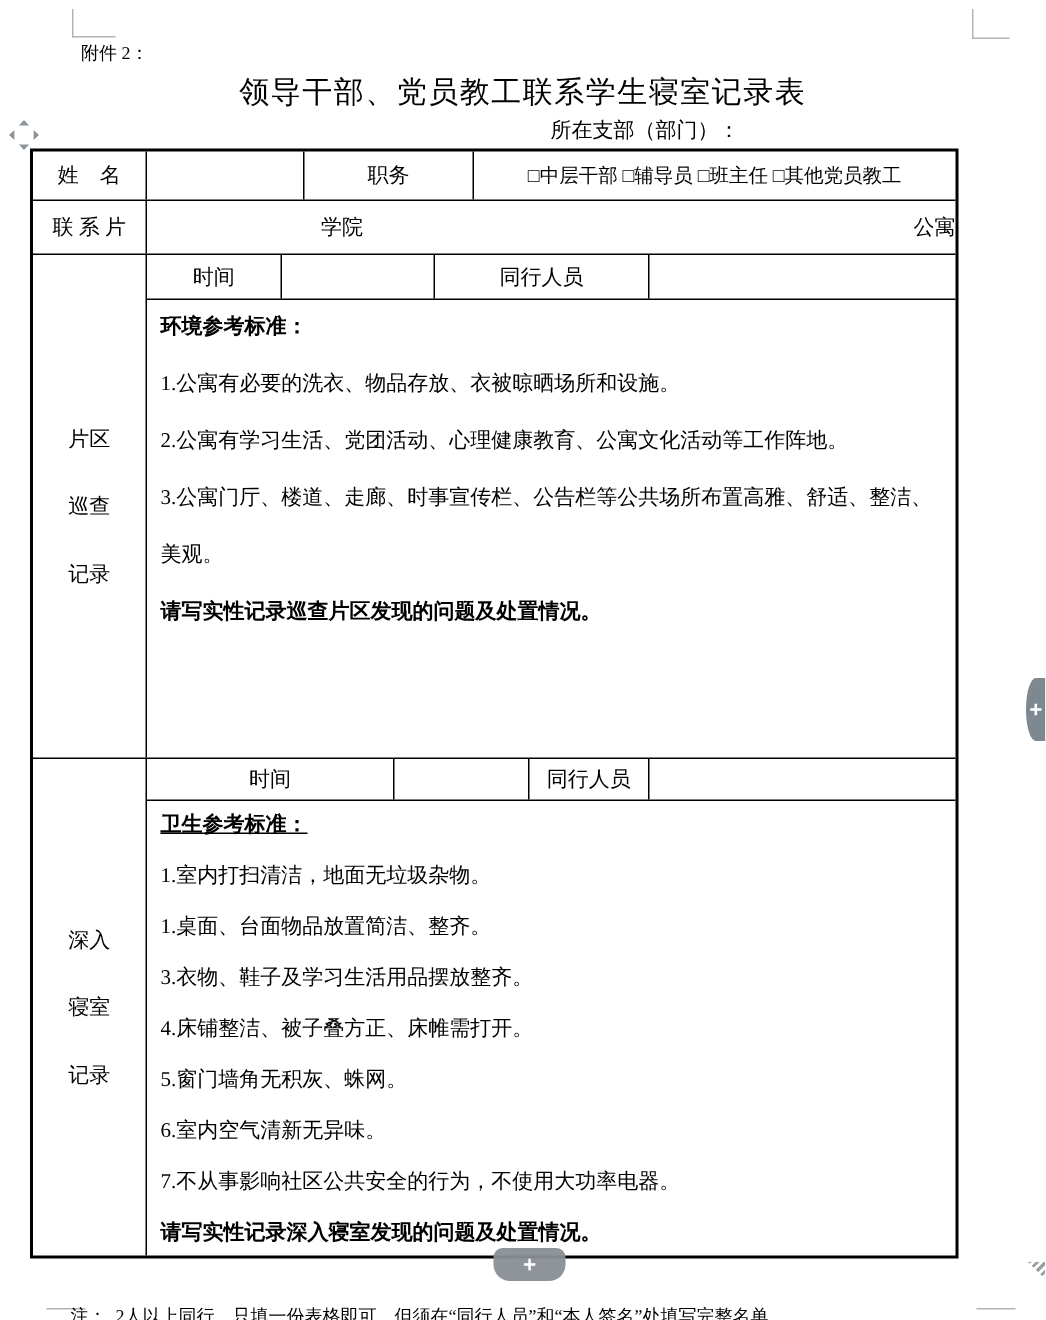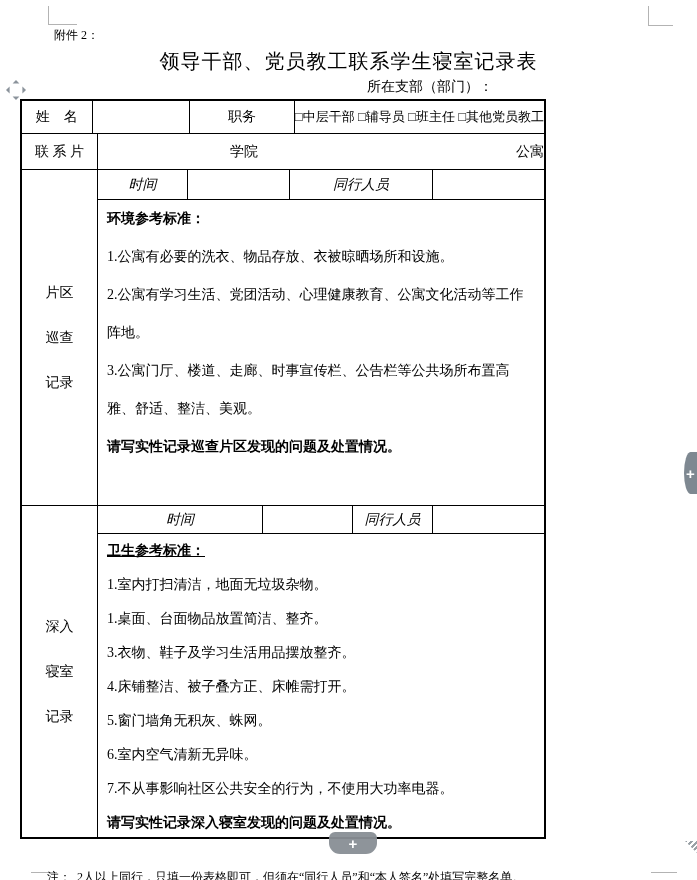--- a/index.html
+++ b/index.html
@@ -10,43 +10,43 @@
   
   .attach{position:absolute;left:54px;top:27px;font-size:12px;}
   .title{position:absolute;left:0;right:0;top:48px;text-align:center;font-size:20px;
          font-family:Liberation Serif, serif;letter-spacing:1px;}
   .branch{position:absolute;left:367px;top:78px;font-size:14px;}
 
   
   .mark{position:absolute;background:#b3b3b3;}
 
   
-  .doc-table{position:absolute;left:20px;top:99px;width:526px;height:740px;
+  .doc-table{position:absolute;left:20px;top:99px;width:619px;height:740px;
              border:2px solid #000;display:flex;flex-direction:column;font-size:14px;}
   .trow{display:flex;border-bottom:1px solid #000;}
   .r1{height:33px;}
-  .r2{height:36px;gap:16px;}
+  .r2{height:36px;}
   .cell{border-right:1px solid #000;display:flex;align-items:center;justify-content:center;
         white-space:pre;}
   .cell.noR{border-right:none;}
   .w-label{width:76px;}
   .w-nameval{width:105px;}
   .w-duty{width:113px;}
   .w-opts{flex:1;font-size:13px;}
   .r2-merged{flex:1;justify-content:space-between;border-right:none;}
   .r2-merged .college{margin-left:116px;}
   .r2-merged .apartment{margin-left:88px;}
 
   .section{display:flex;border-bottom:1px solid #000;}
   .s1{height:336px;}
   .s2{height:331px;border-bottom:none;}
   .side{width:76px;border-right:1px solid #000;display:flex;flex-direction:column;
         align-items:center;justify-content:center;gap:27px;}
   .sec-right{flex:1;display:flex;flex-direction:column;min-width:0;}
-  .sec-head{display:flex;border-bottom:1px solid #000;font-style:italic;}
+  .sec-head{display:flex;border-bottom:1px solid #000;}
   .s1 .sec-head{height:30px;}
   .s2 .sec-head{height:28px;}
   .hcell{border-right:1px solid #000;display:flex;align-items:center;justify-content:center;white-space:pre;}
   .hcell.h4{flex:1;border-right:none;}
   .s1 .h1{width:90px;}  .s1 .h2{width:102px;} .s1 .h3{width:143px;}
   .s2 .h1{width:165px;} .s2 .h2{width:90px;}  .s2 .h3{width:80px;}
   .sec-body{flex:1;padding:0 8px 0 9px;overflow:hidden;}
   .s1 .sec-body p{margin:0;line-height:38px;}
   .s2 .sec-body p{margin:0;line-height:34px;}
   .std{font-weight:bold;}

